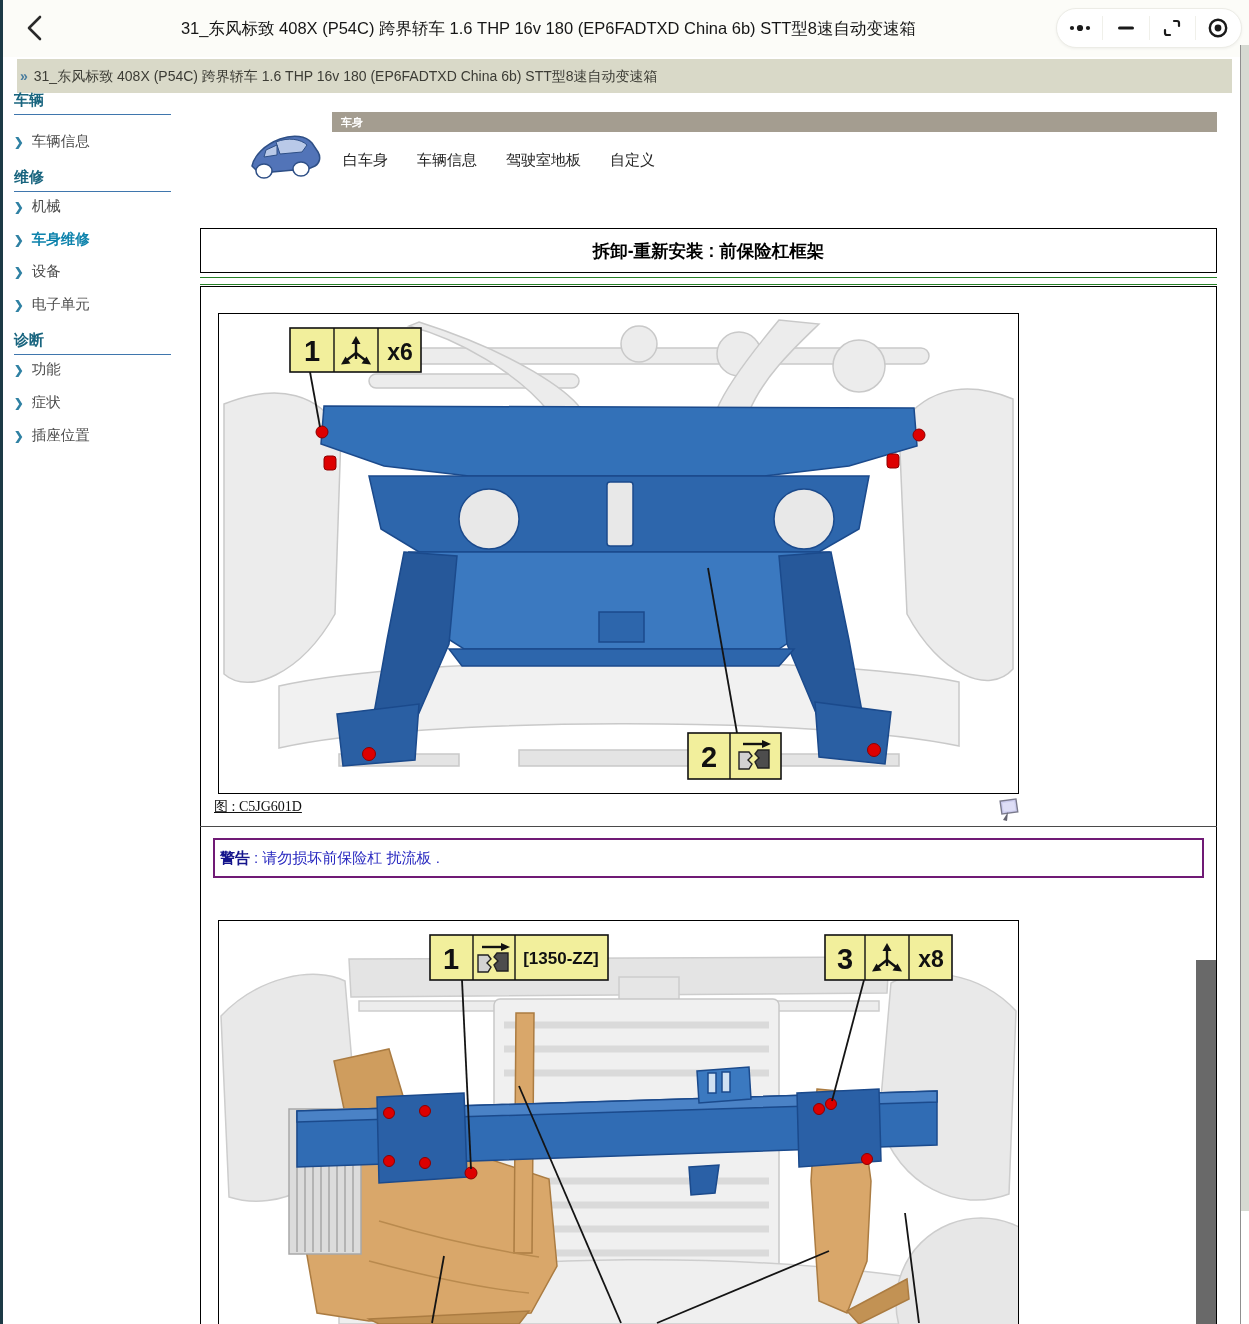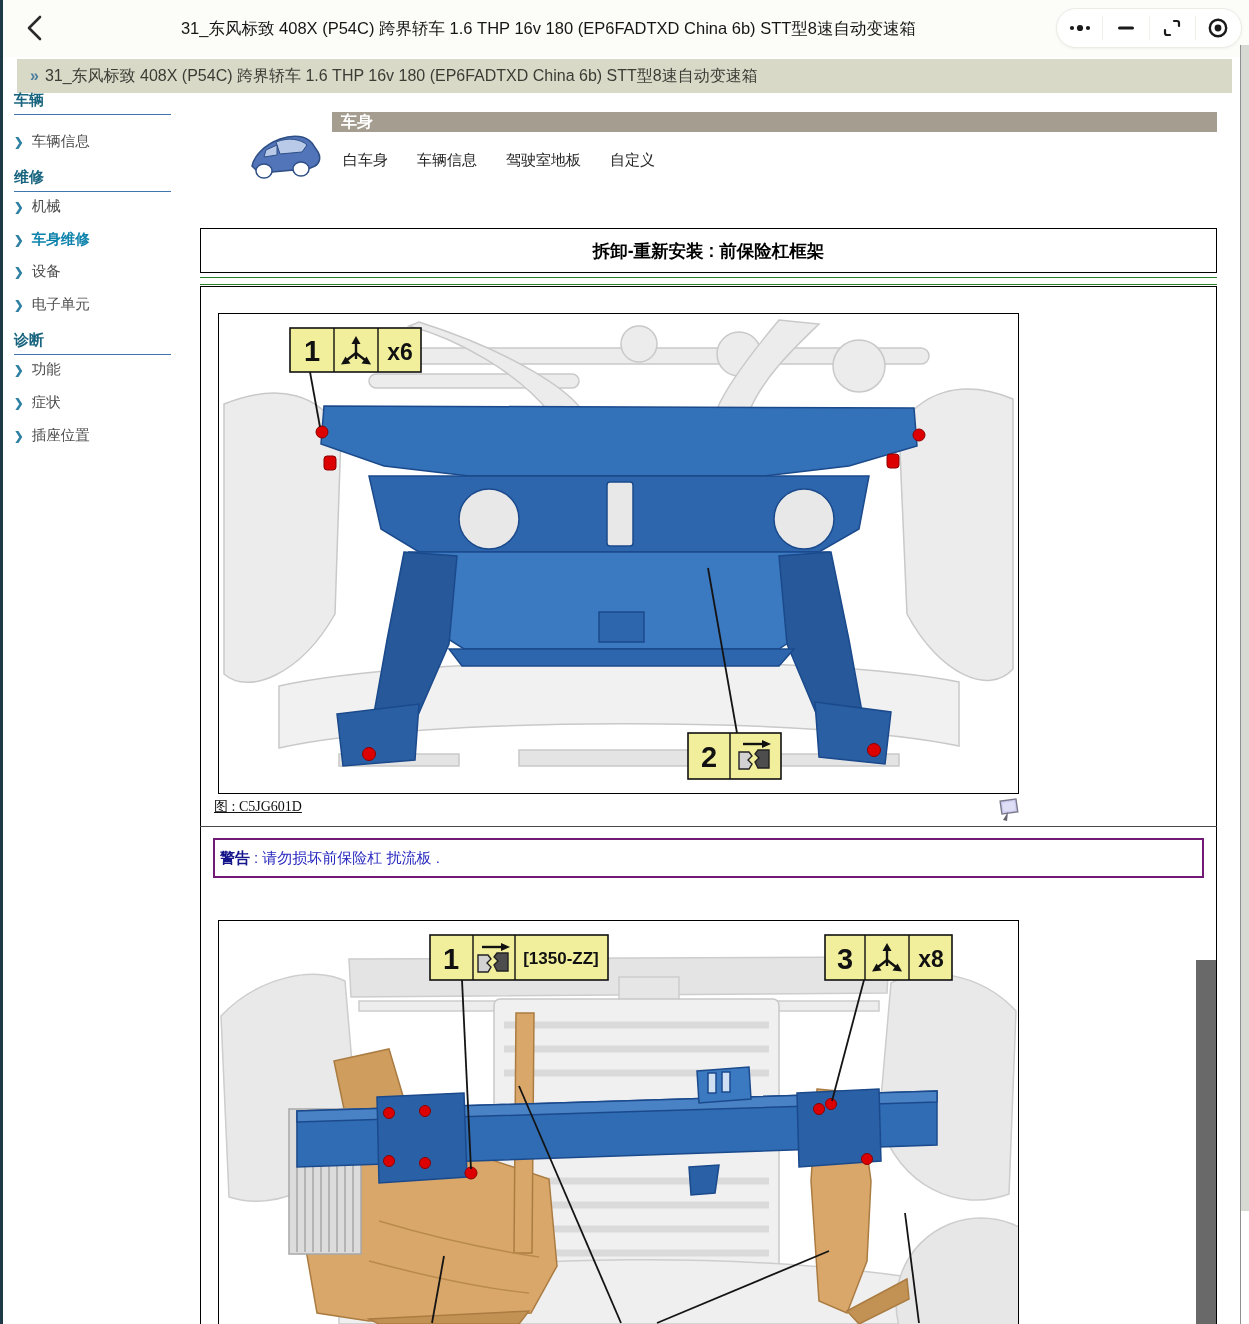--- a/index.html
+++ b/index.html
@@ -16,34 +16,34 @@
   .win-title { position:absolute; left:60px; right:215px; top:0; height:57px; line-height:57px;
                text-align:center; font-size:16.5px; color:#161616; white-space:nowrap; overflow:hidden; }
   .controls-pill { position:absolute; left:1053px; top:8px; width:186px; height:40px; background:#fff;
                    border:1px solid #ecece6; border-radius:22px; box-shadow:0 1px 3px rgba(0,0,0,.05);
                    display:flex; align-items:center; }
   .pill-cell { flex:1; height:24px; display:flex; align-items:center; justify-content:center; cursor:pointer; }
   .pill-cell + .pill-cell { border-left:1px solid #f0f0ea; }
 
   
   .breadcrumb { position:absolute; left:17px; top:59px; width:1215px; height:34px; background:#d9d9c8;
-                line-height:34px; font-size:16px; color:#3c3c35; padding-left:13px; cursor:pointer; }
+                line-height:34px; font-size:14px; color:#3c3c35; padding-left:3px; cursor:pointer; }
   .breadcrumb .mark { color:#4a7d9e; font-weight:bold; margin-right:6px; }
 
   
   .side-h { position:absolute; left:14px; width:157px; font-size:15px; font-weight:bold; color:#19657f;
             border-bottom:1px solid #3f76ad; padding-bottom:4px; }
   .side-item { position:absolute; left:14px; width:170px; font-size:14.5px; color:#4c4c4c; cursor:pointer; white-space:nowrap; }
   .side-item .chev { color:#2f81a3; font-weight:bold; font-size:11.5px; margin-right:8px; }
   .side-item.active { color:#0e83ac; font-weight:bold; }
 
   
   .car-ico { position:absolute; left:246px; top:128px; }
   .body-bar { position:absolute; left:332px; top:112px; width:885px; height:20px; background:#a49d90;
-              color:#ffffff; font-weight:bold; font-size:16px; line-height:20px; padding-left:9px; }
+              color:#ffffff; font-weight:bold; font-size:11px; line-height:20px; padding-left:9px; }
   .links-row { position:absolute; left:343px; top:151px; display:flex; gap:29px; font-size:15px; color:#262626; }
   .links-row span { cursor:pointer; }
 
   
   .doc-table { position:absolute; left:200px; top:228px; width:1017px; height:45px; border:1px solid #000;
                display:flex; }
   .doc-ref { width:205px; border-right:1px solid #000; font-family:"Liberation Serif", serif; font-size:14px;
              color:#111; display:flex; flex-direction:column; align-items:center; justify-content:center; line-height:17px; }
   .doc-title { flex:1; display:flex; align-items:center; justify-content:center; font-size:17.5px; font-weight:bold; color:#000; }
 

